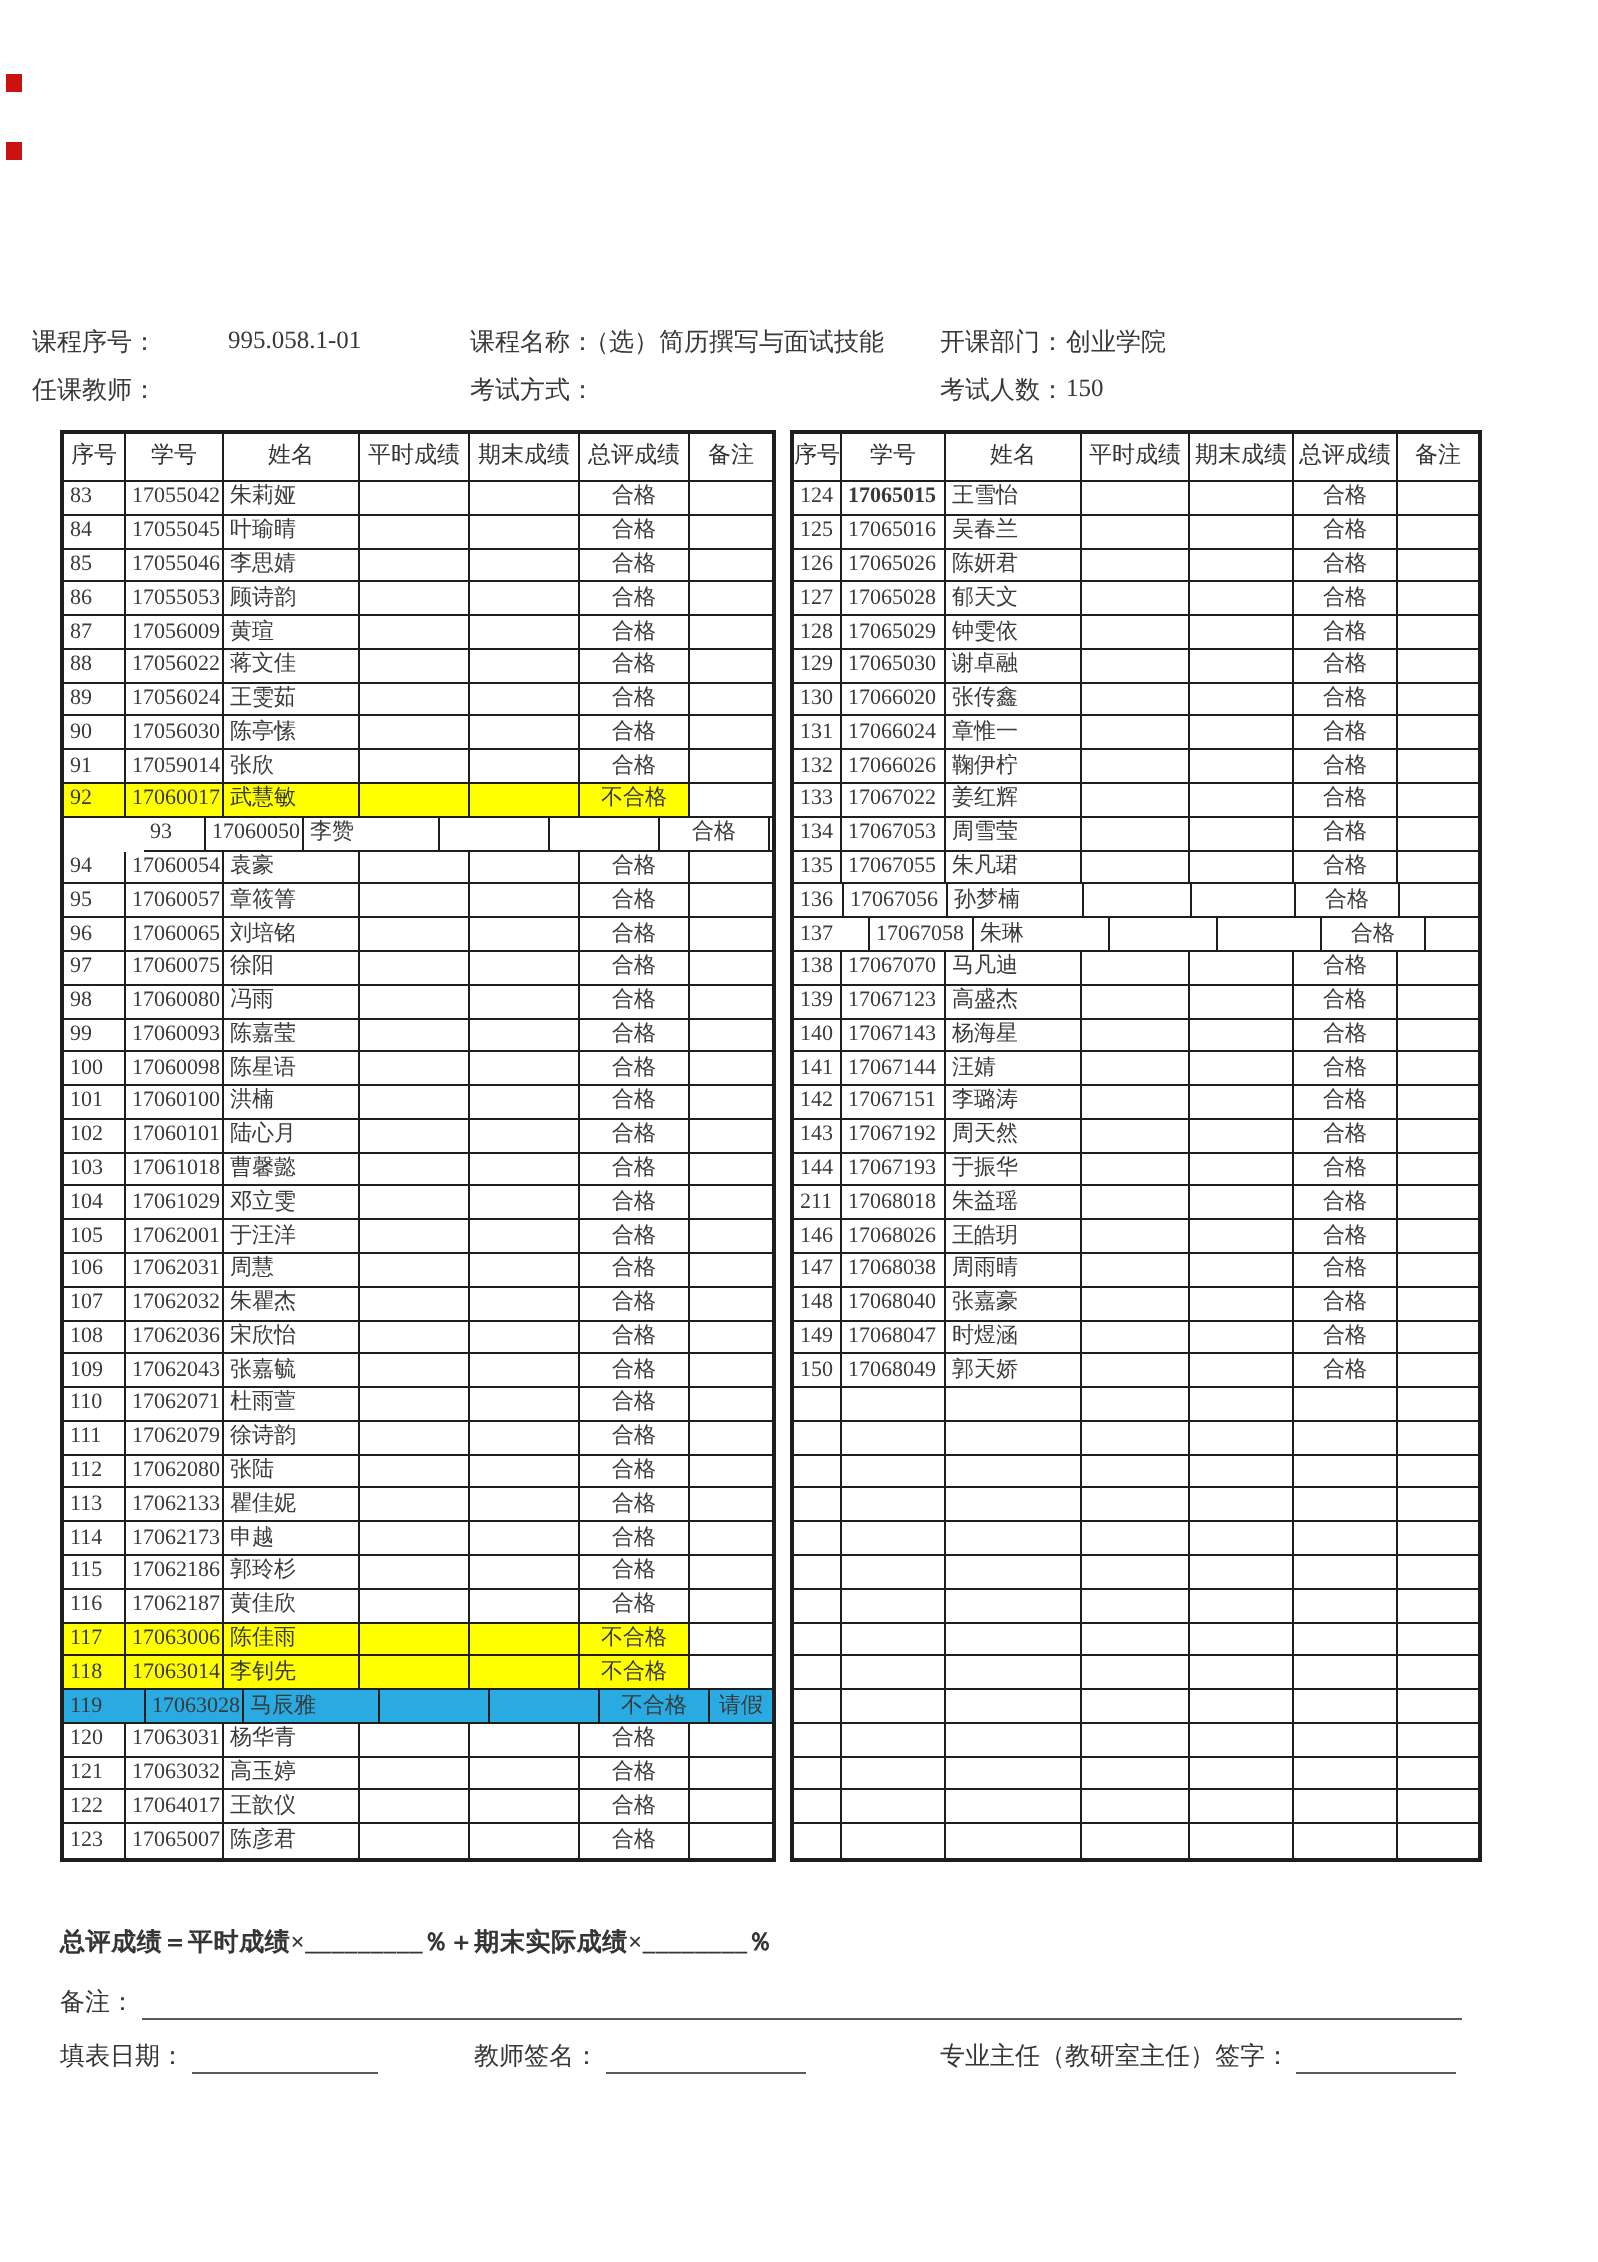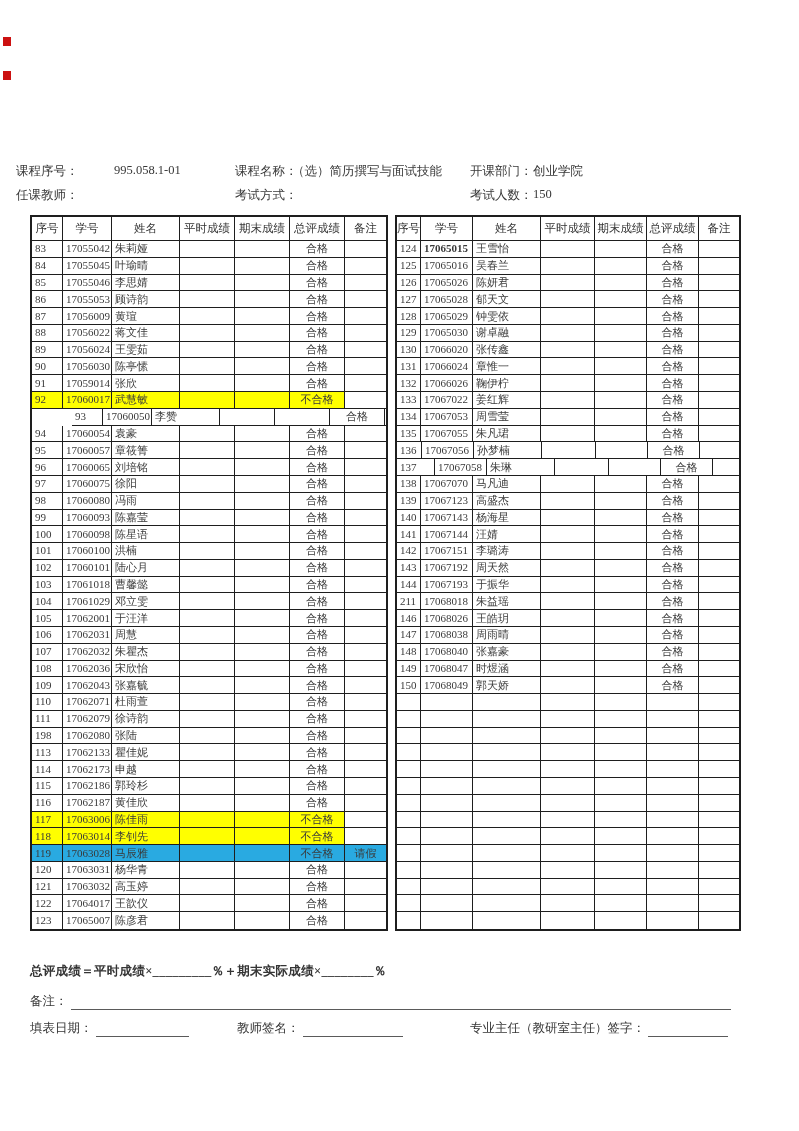--- a/index.html
+++ b/index.html
@@ -342,21 +342,21 @@
       <div class="tr">
         <div class="td left-al" style="width: 31px;">111</div>
         <div class="td left-al" style="width: 49px;">17062079</div>
         <div class="td left-al" style="width: 68px;">徐诗韵</div>
         <div class="td center-al" style="width: 55px;"></div>
         <div class="td center-al" style="width: 55px;"></div>
         <div class="td center-al" style="width: 55px;">合格</div>
         <div class="td center-al" style="width: 43px;"></div>
       </div>
       <div class="tr">
-        <div class="td left-al" style="width: 31px;">198</div>
+        <div class="td left-al" style="width: 31px;">112</div>
         <div class="td left-al" style="width: 49px;">17062080</div>
         <div class="td left-al" style="width: 68px;">张陆</div>
         <div class="td center-al" style="width: 55px;"></div>
         <div class="td center-al" style="width: 55px;"></div>
         <div class="td center-al" style="width: 55px;">合格</div>
         <div class="td center-al" style="width: 43px;"></div>
       </div>
       <div class="tr">
         <div class="td left-al" style="width: 31px;">113</div>
         <div class="td left-al" style="width: 49px;">17062133</div>
@@ -405,21 +405,21 @@
       <div class="tr">
         <div class="td left-al hl-yellow" style="width: 31px;">118</div>
         <div class="td left-al hl-yellow" style="width: 49px;">17063014</div>
         <div class="td left-al hl-yellow" style="width: 68px;">李钊先</div>
         <div class="td center-al hl-yellow" style="width: 55px;"></div>
         <div class="td center-al hl-yellow" style="width: 55px;"></div>
         <div class="td center-al hl-yellow" style="width: 55px;">不合格</div>
         <div class="td center-al" style="width: 43px;"></div>
       </div>
       <div class="tr">
-        <div class="td left-al hl-blue" style="width: 31px;">119</div>
+        <div class="td left-al hl-blue" style="width: 41px;">119</div>
         <div class="td left-al hl-blue" style="width: 49px;">17063028</div>
         <div class="td left-al hl-blue" style="width: 68px;">马辰雅</div>
         <div class="td center-al hl-blue" style="width: 55px;"></div>
         <div class="td center-al hl-blue" style="width: 55px;"></div>
         <div class="td center-al hl-blue" style="width: 55px;">不合格</div>
         <div class="td center-al hl-blue" style="width: 43px;">请假</div>
       </div>
       <div class="tr">
         <div class="td left-al" style="width: 31px;">120</div>
         <div class="td left-al" style="width: 49px;">17063031</div>

